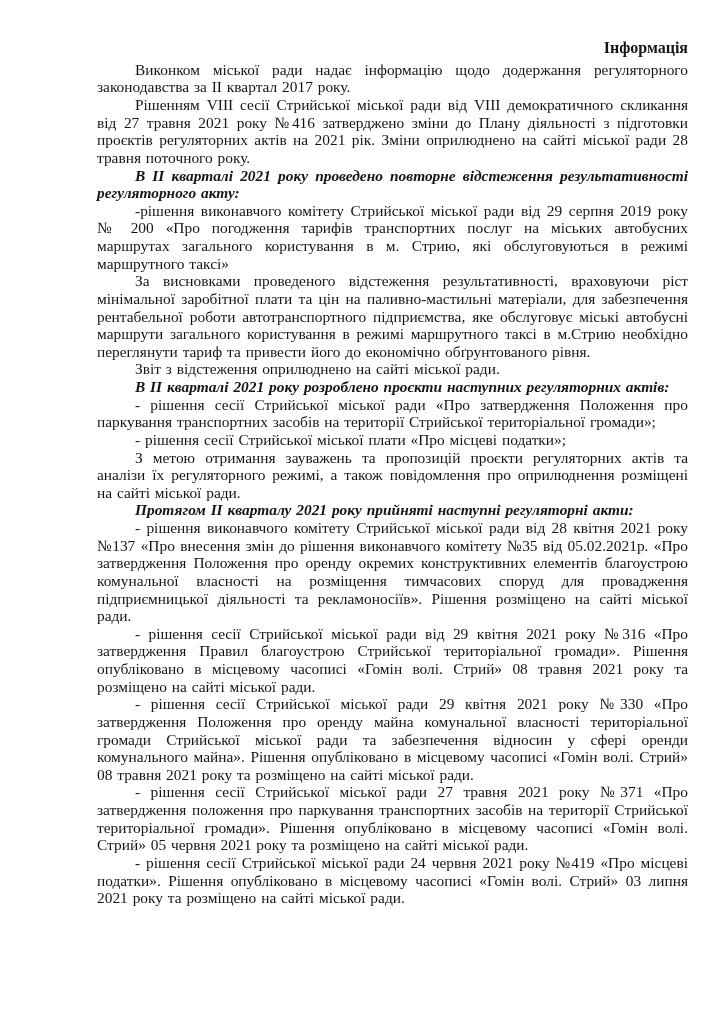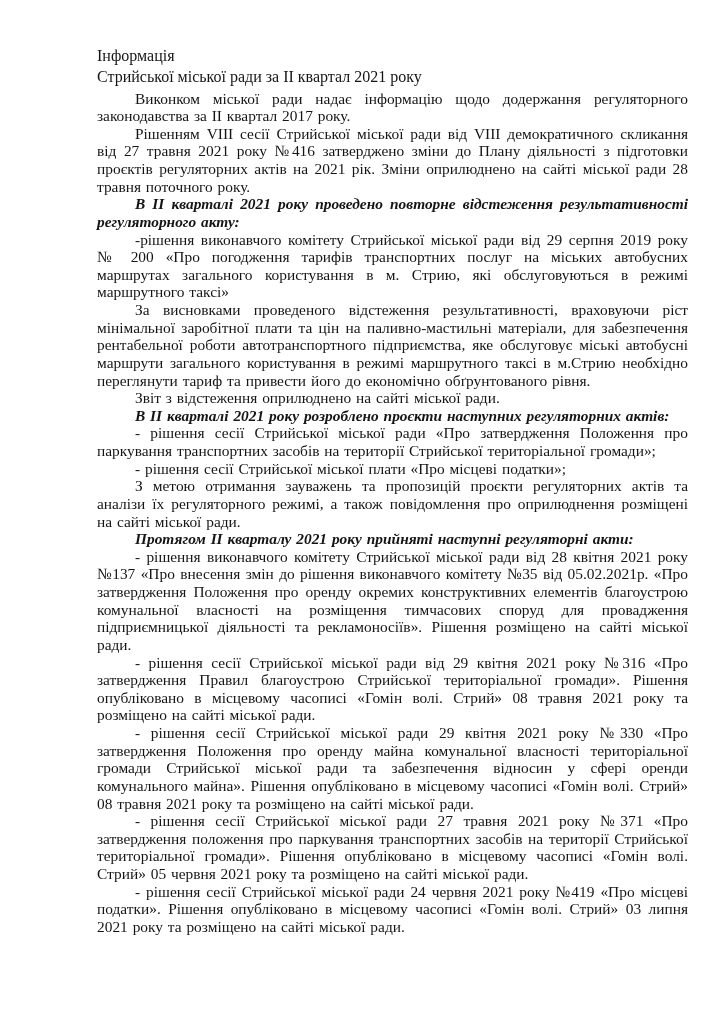--- a/index.html
+++ b/index.html
@@ -13,25 +13,25 @@
     height: 1024px;
     margin: 0 auto;
     background: #ffffff;
     box-sizing: border-box;
     padding: 38px 36px 30px 97px;
     font-family: "Liberation Serif", "DejaVu Serif", serif;
     color: #151515;
     overflow: hidden;
   }
   .doc-title {
-    text-align: left;
-    font-weight: normal;
+    text-align: right;
+    font-weight: bold;
     font-size: 16px;
     line-height: 1.3;
-    margin: 8px 0 2px 0;
+    margin: 0 0 2px 0;
   }
   .doc-title div { margin: 0; }
   .body-text { margin-top: 1px; }
   .para {
     margin: 0;
     font-size: 15.4px;
     line-height: 1.145;
     text-align: justify;
     text-indent: 38px;
     word-spacing: 1px;
@@ -40,21 +40,20 @@
     font-weight: bold;
     font-style: italic;
   }
 </style>
 </head>
 <body>
 
 <div class="page">
   <div class="doc-title">
     <div>Інформація</div>
-    <div>Стрийської міської ради за ІІ квартал 2021 року</div>
   </div>
 
   <div class="body-text">
     <p class="para">Виконком міської ради надає інформацію щодо додержання регуляторного законодавства за ІІ квартал 2017 року.</p>
     <p class="para">Рішенням VIII сесії Стрийської міської ради від VIII демократичного скликання від 27 травня 2021 року №416 затверджено зміни до Плану діяльності з підготовки проєктів регуляторних актів на 2021 рік. Зміни оприлюднено на сайті міської ради 28 травня поточного року.</p>
     <p class="para heading">В ІІ кварталі 2021 року проведено повторне відстеження результативності регуляторного акту:</p>
     <p class="para">-рішення виконавчого комітету Стрийської міської ради від 29 серпня 2019 року № 200 «Про погодження тарифів транспортних послуг на міських автобусних маршрутах загального користування в м. Стрию, які обслуговуються в режимі маршрутного таксі»</p>
     <p class="para">За висновками проведеного відстеження результативності, враховуючи ріст мінімальної заробітної плати та цін на паливно-мастильні матеріали, для забезпечення рентабельної роботи автотранспортного підприємства, яке обслуговує міські автобусні маршрути загального користування в режимі маршрутного таксі в м.Стрию необхідно переглянути тариф та привести його до економічно обґрунтованого рівня.</p>
     <p class="para">Звіт з відстеження оприлюднено на сайті міської ради.</p>
     <p class="para heading">В ІІ кварталі 2021 року розроблено проєкти наступних регуляторних актів:</p>

